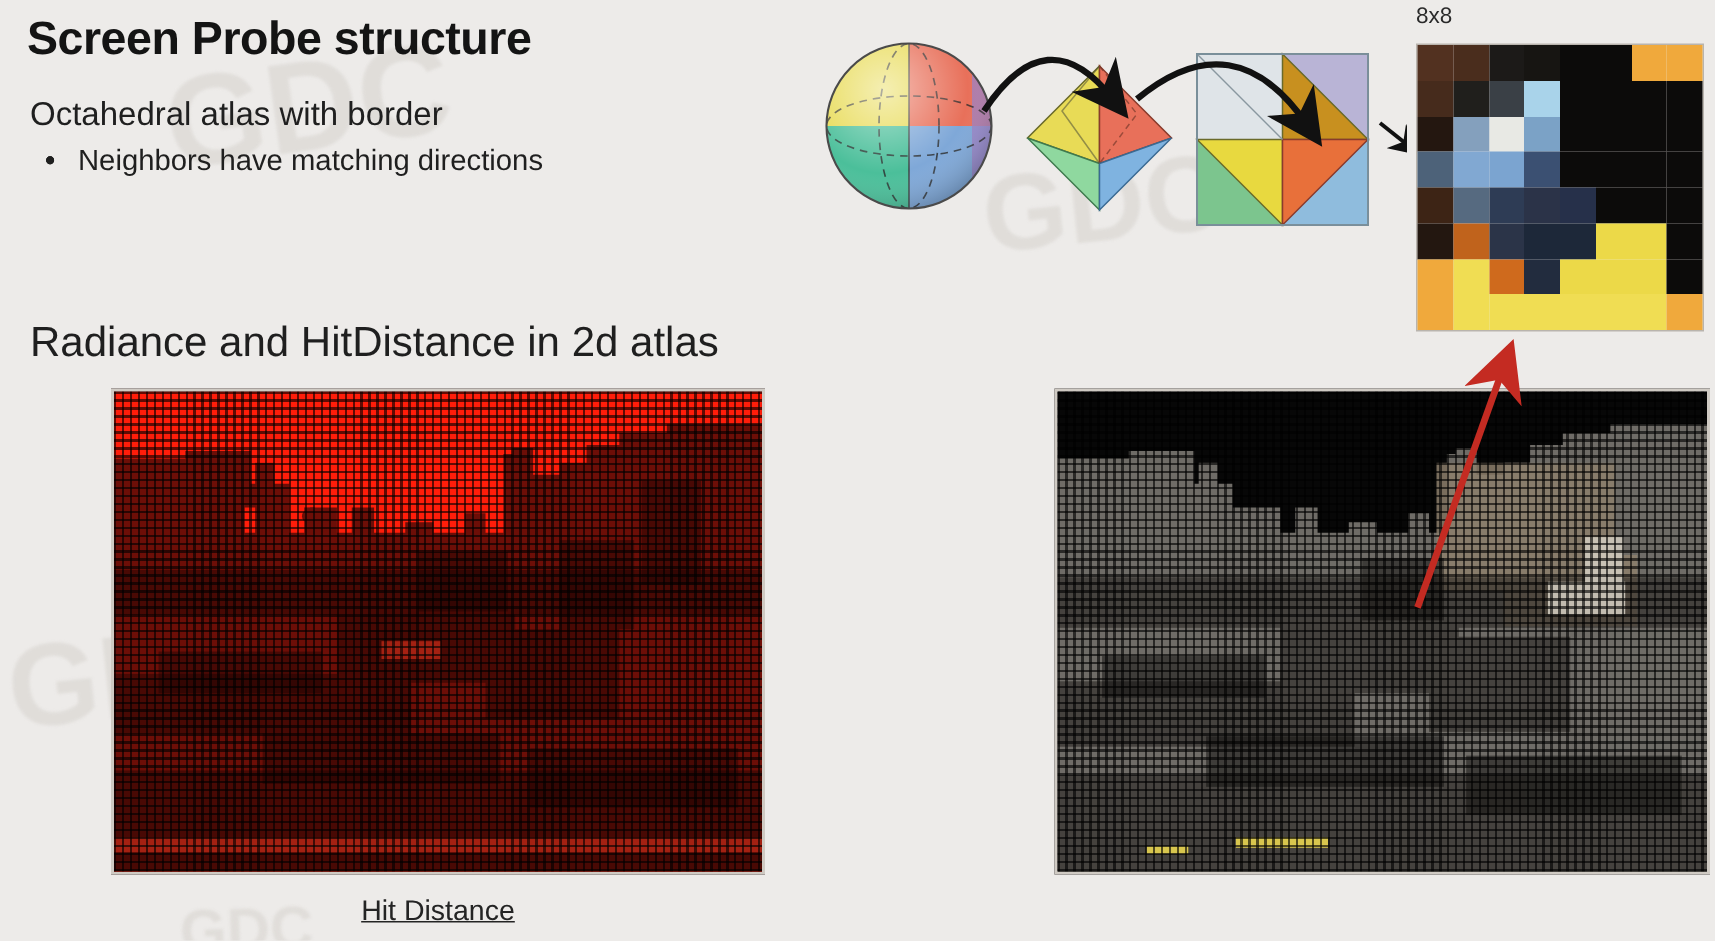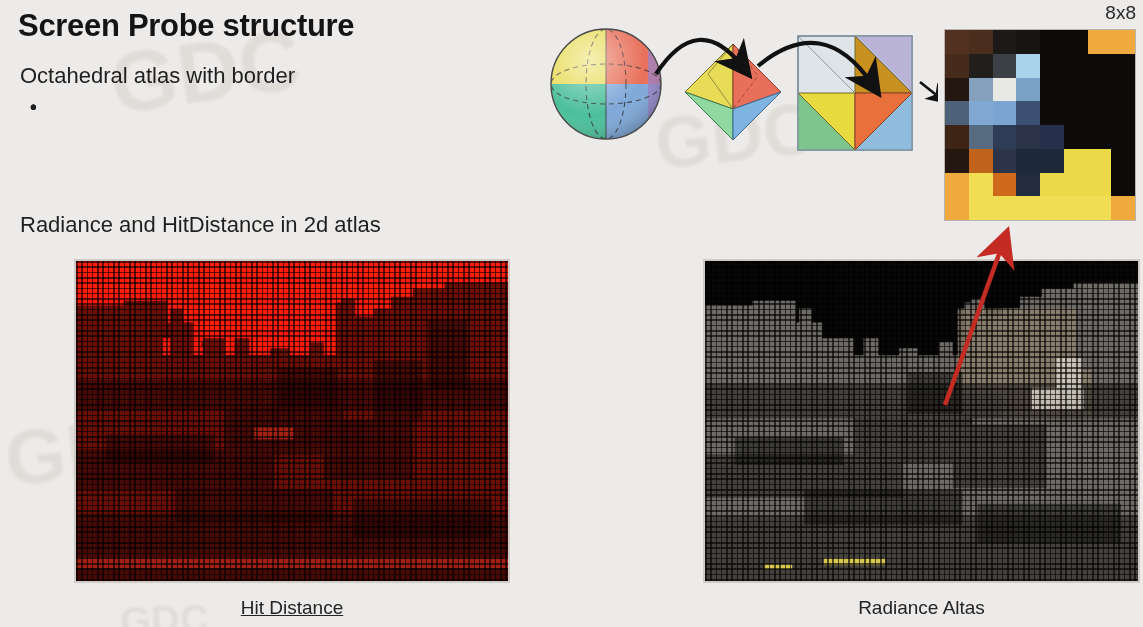--- a/index.html
+++ b/index.html
@@ -24,30 +24,30 @@
   .wm5{left:120px;top:598px;font-size:40px;transform:rotate(-2deg);}
 
   
   #title{position:absolute;left:18px;top:8px;font-size:31px;font-weight:700;
          letter-spacing:-.3px;color:#141414;}
   #subtitle{position:absolute;left:20px;top:63px;font-size:22px;color:#1f1f1f;}
   #bullets{position:absolute;left:22px;top:93px;margin:0;padding:0;list-style:none;}
   #bullets li{font-size:19.5px;line-height:28px;color:#1f1f1f;
               padding-left:30px;position:relative;white-space:nowrap;}
   #bullets li .bdot{position:absolute;left:8px;top:0;font-size:19.5px;line-height:28px;}
-  #atlasline{position:absolute;left:20px;top:212px;font-size:22px;color:#1f1f1f;}
+  #atlasline{position:absolute;left:20px;top:212px;font-size:28px;color:#1f1f1f;}
 
   
   #diagram{position:absolute;left:548px;top:14px;width:390px;height:150px;}
   #diagram svg{display:block;}
 
   
   #probe-wrap{position:absolute;left:944px;top:29px;}
-  #probe-label{position:absolute;left:944px;top:2px;width:192px;text-align:right;
-               font-size:19px;color:#2a2a2a;}
+  #probe-label{position:absolute;left:944px;top:2px;width:192px;text-align:left;
+               font-size:15px;color:#2a2a2a;}
   #probe-grid{width:190px;height:190px;display:grid;
               grid-template-columns:repeat(8,1fr);grid-template-rows:repeat(8,1fr);
               border:1px solid #b9b4ad;box-sizing:content-box;}
   #probe-grid div{width:100%;height:100%;}
 
   
   .atlas{position:absolute;border:2px solid #cfcac3;box-sizing:border-box;overflow:hidden;}
   #hit-atlas{left:74px;top:259px;width:436px;height:324px;background:#120505;}
   #rad-atlas{left:703px;top:259px;width:437px;height:324px;background:#080808;}
 
@@ -84,20 +84,21 @@
 
   <ul id="bullets">
     <li>
       <span class="bdot">•</span>
     </li>
     <li>
       <span class="bdot">•</span>
     </li>
     <li>
       <span class="bdot">•</span>
+      <span>Neighbors have matching directions</span>
     </li>
   </ul>
 
   <div id="atlasline">Radiance and HitDistance in 2d atlas</div>
 
   <div id="diagram">
     <svg width="390" height="150" viewBox="0 0 390 150">
       <defs>
         <radialGradient id="sphShade" cx="35%" cy="28%" r="78%">
           <stop offset="0%" stop-color="#ffffff" stop-opacity=".55"></stop>
@@ -297,21 +298,20 @@
         <rect x="330" y="128" width="52" height="22"></rect>
         <rect x="355" y="98" width="26" height="34"></rect>
       </g>
       <g fill="#d8c64e">
         <rect x="120" y="300" width="62" height="7"></rect>
         <rect x="60" y="306" width="28" height="5"></rect>
       </g>
     </svg>
     <div class="dotmask"></div>
   </div>
-  <div class="caption" id="rad-caption">Radiance Altas</div>
 
   <svg id="red-arrow" viewBox="0 0 110 185">
     <defs>
       <marker id="redhead" markerWidth="9" markerHeight="9" refX="5" refY="4.5" orient="auto">
         <path d="M0,0 L9,4.5 L0,9 L2.6,4.5 Z" fill="#c42b22"></path>
       </marker>
     </defs>
     <line x1="25" y1="180" x2="83" y2="18" stroke="#c42b22" stroke-width="4.5" marker-end="url(#redhead)"></line>
   </svg>
 

